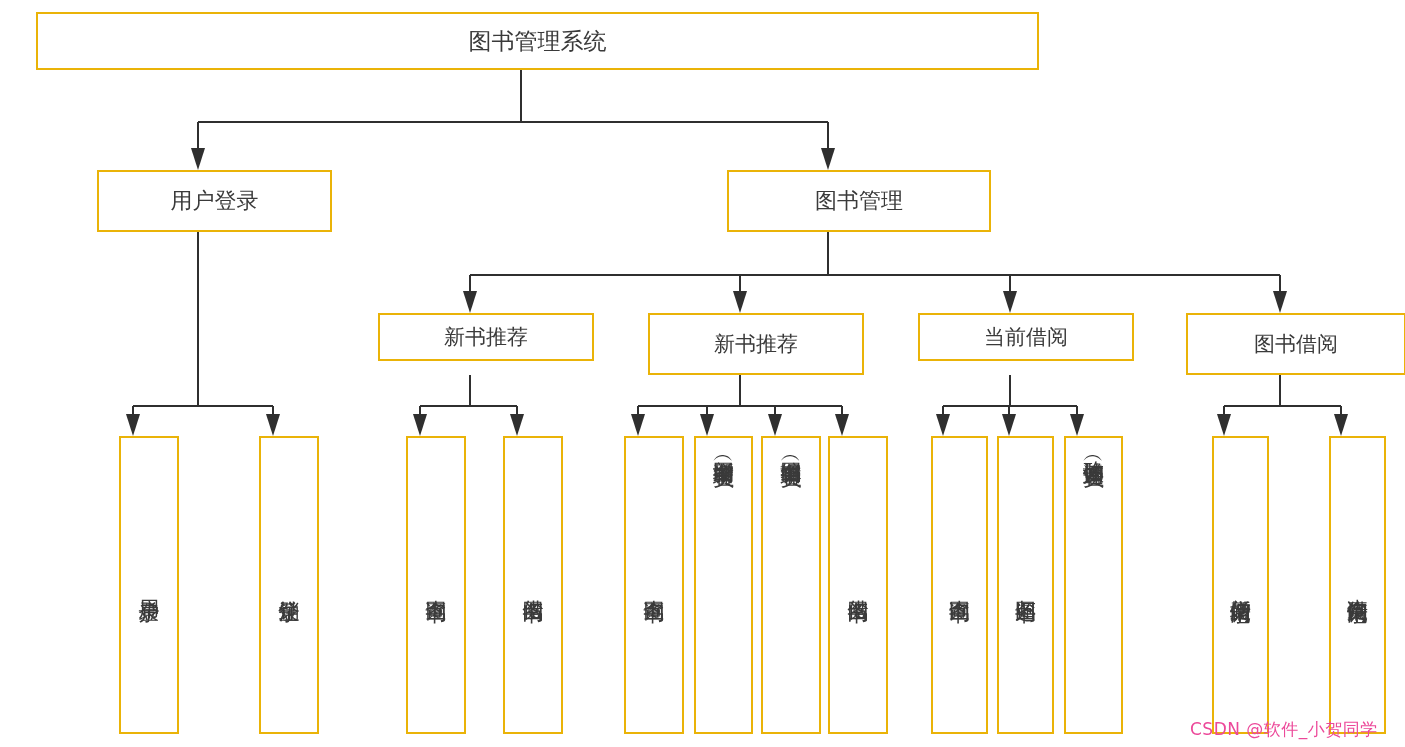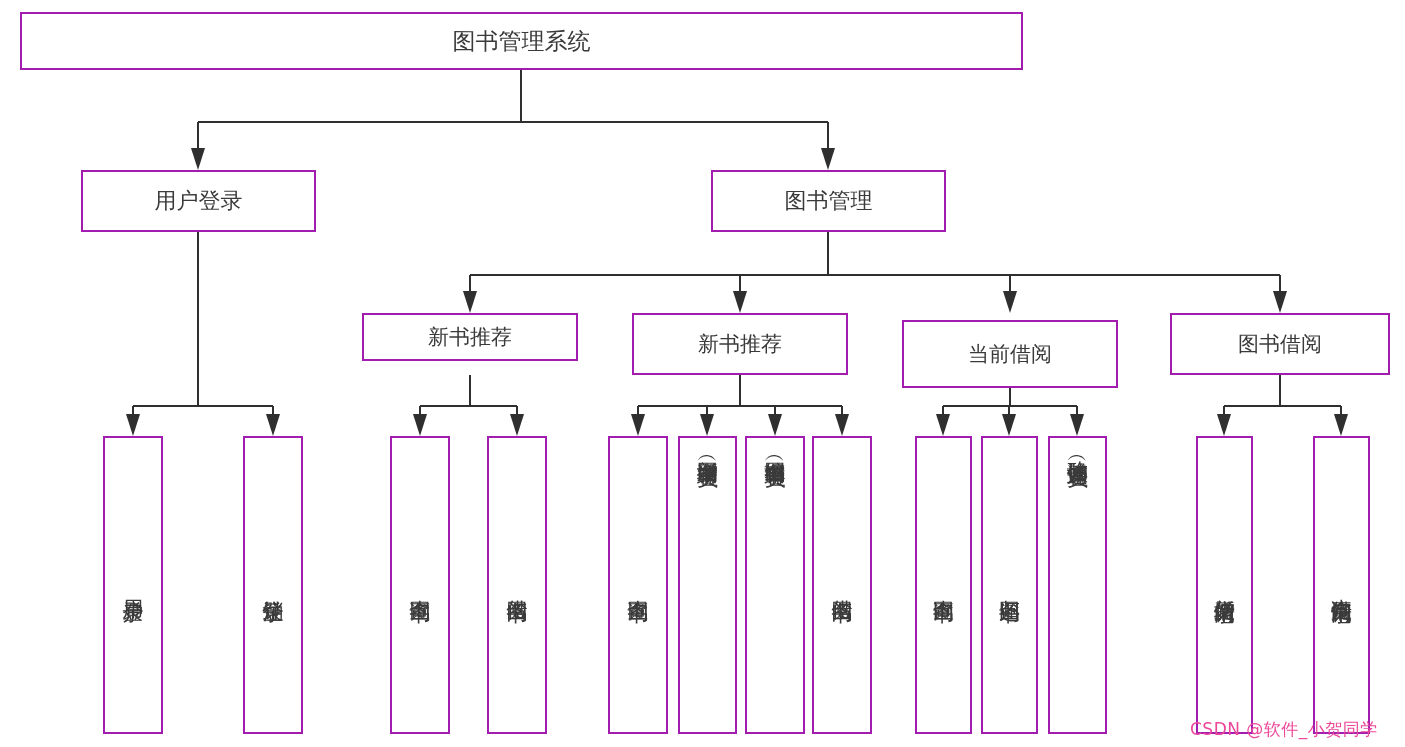--- a/index.html
+++ b/index.html
@@ -19,28 +19,29 @@
     position: absolute;
     left: 0;
     top: 0;
     width: 1405px;
     height: 747px;
     pointer-events: none;
   }
   .node {
     position: absolute;
     box-sizing: border-box;
-    border: 2px solid #a21caf;
+    border: 2px solid #eab308;
     background: #ffffff;
     color: #3a3a3a;
     display: flex;
     align-items: center;
     justify-content: center;
     text-align: center;
     line-height: 1.15;
+    margin-left: 16px;
   }
   .node.root      { font-size: 23px; }
   .node.level2    { font-size: 22px; }
   .node.level3    { font-size: 21px; }
   .node.leaf {
     font-size: 21px;
     writing-mode: vertical-rl;
     text-orientation: upright;
     letter-spacing: 1px;
     padding: 6px 0;
@@ -110,24 +111,24 @@
       <line x1="1280" y1="375" x2="1280" y2="406" stroke="#2f2f2f" stroke-width="2.5" shape-rendering="crispEdges"></line>
       <line x1="1224" y1="406" x2="1341" y2="406" stroke="#2f2f2f" stroke-width="2.5" shape-rendering="crispEdges"></line>
       <line x1="1224" y1="406" x2="1224" y2="415" stroke="#2f2f2f" stroke-width="2.5" shape-rendering="crispEdges"></line>
       <polygon points="1217,414 1231,414 1224,436" fill="#2f2f2f"></polygon>
       <line x1="1341" y1="406" x2="1341" y2="415" stroke="#2f2f2f" stroke-width="2.5" shape-rendering="crispEdges"></line>
       <polygon points="1334,414 1348,414 1341,436" fill="#2f2f2f"></polygon>
     </svg>
   <div id="nodes">
       <div class="node root" style="left: 20px; top: 12px; width: 1003px; height: 58px;">图书管理系统</div>
       <div class="node level2" style="left: 81px; top: 170px; width: 235px; height: 62px;">用户登录</div>
-      <div class="node level2" style="left: 711px; top: 170px; width: 235px; height: 62px;">图书管理</div>
+      <div class="node level2" style="left: 711px; top: 170px; width: 264px; height: 62px;">图书管理</div>
       <div class="node level3" style="left: 362px; top: 313px; width: 216px; height: 48px;">新书推荐</div>
       <div class="node level3" style="left: 632px; top: 313px; width: 216px; height: 62px;">新书推荐</div>
-      <div class="node level3" style="left: 902px; top: 320px; width: 216px; height: 68px;">当前借阅</div>
+      <div class="node level3" style="left: 902px; top: 313px; width: 216px; height: 48px;">当前借阅</div>
       <div class="node level3" style="left: 1170px; top: 313px; width: 220px; height: 62px;">图书借阅</div>
       <div class="node leaf centered" style="left: 103px; top: 436px; width: 60px; height: 298px;">用户登录</div>
       <div class="node leaf centered" style="left: 243px; top: 436px; width: 60px; height: 298px;">注销登录</div>
       <div class="node leaf centered" style="left: 390px; top: 436px; width: 60px; height: 298px;">查询图书</div>
       <div class="node leaf centered" style="left: 487px; top: 436px; width: 60px; height: 298px;">借阅图书</div>
       <div class="node leaf centered" style="left: 608px; top: 436px; width: 60px; height: 298px;">查询图书</div>
       <div class="node leaf" style="left: 678px; top: 436px; width: 59px; height: 298px;">新增图书（管理员）</div>
       <div class="node leaf" style="left: 745px; top: 436px; width: 60px; height: 298px;">编辑图书（管理员）</div>
       <div class="node leaf centered" style="left: 812px; top: 436px; width: 60px; height: 298px;">借阅图书</div>
       <div class="node leaf centered" style="left: 915px; top: 436px; width: 57px; height: 298px;">查询图书</div>

